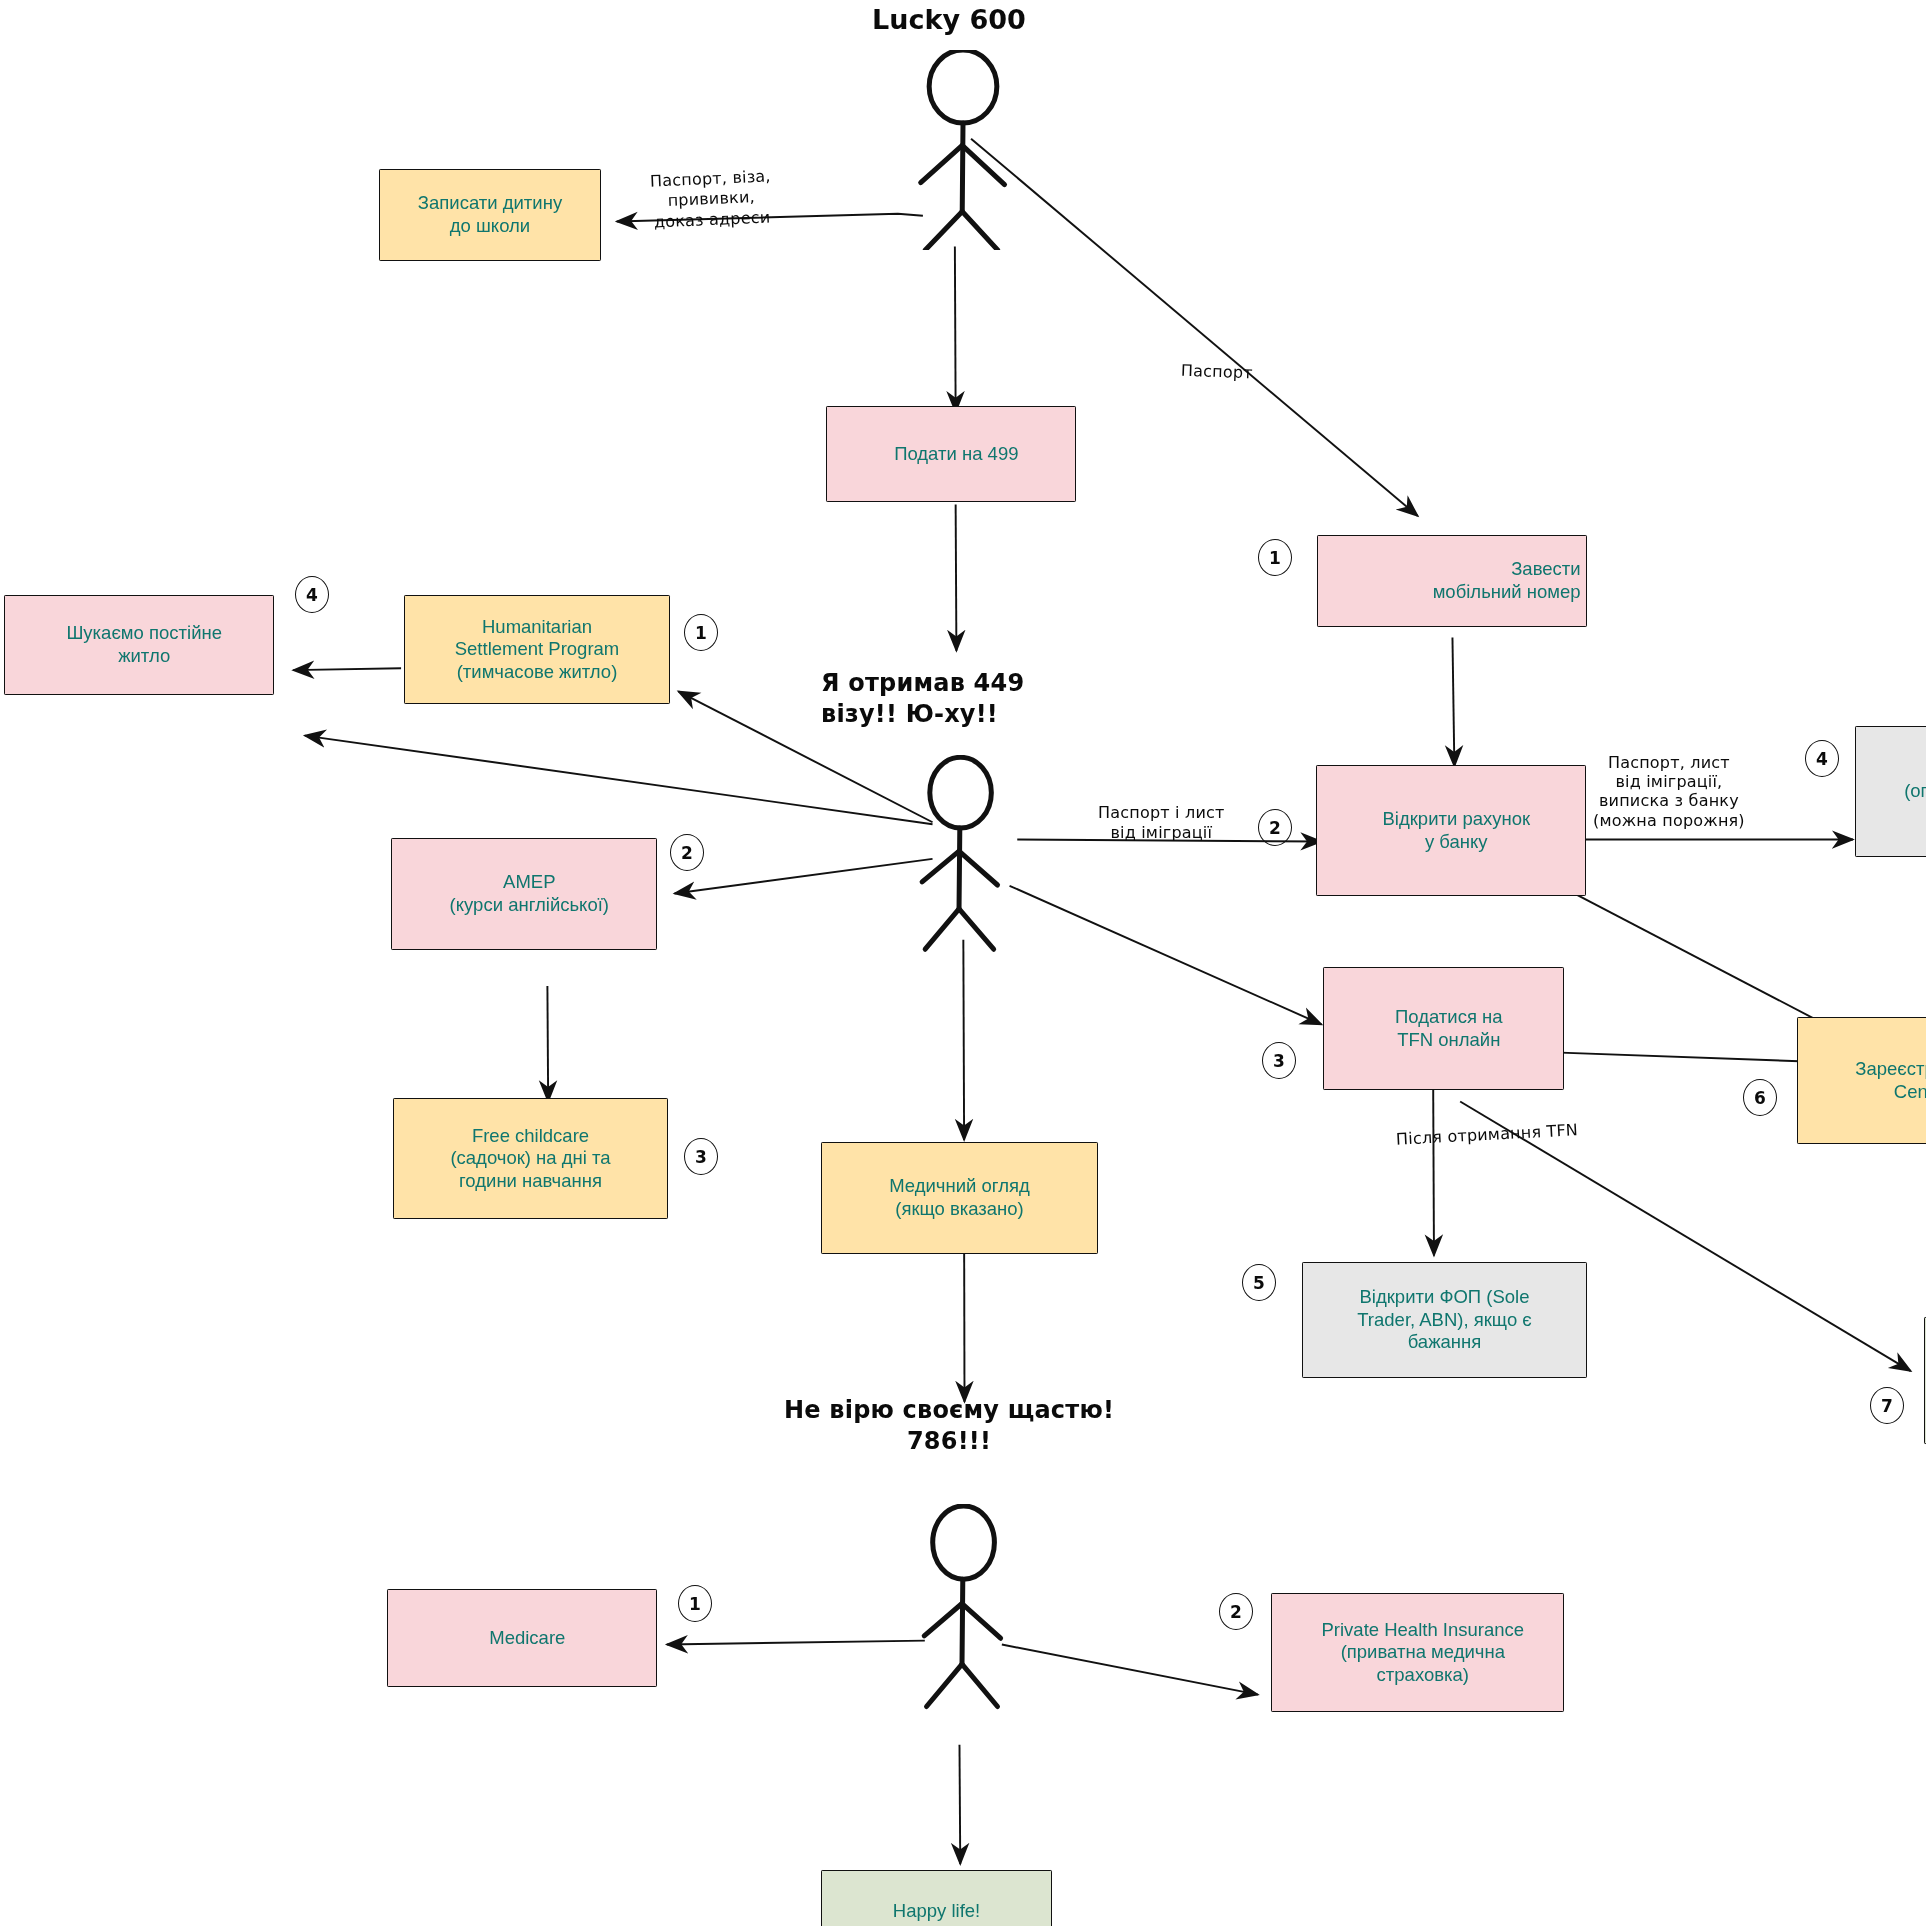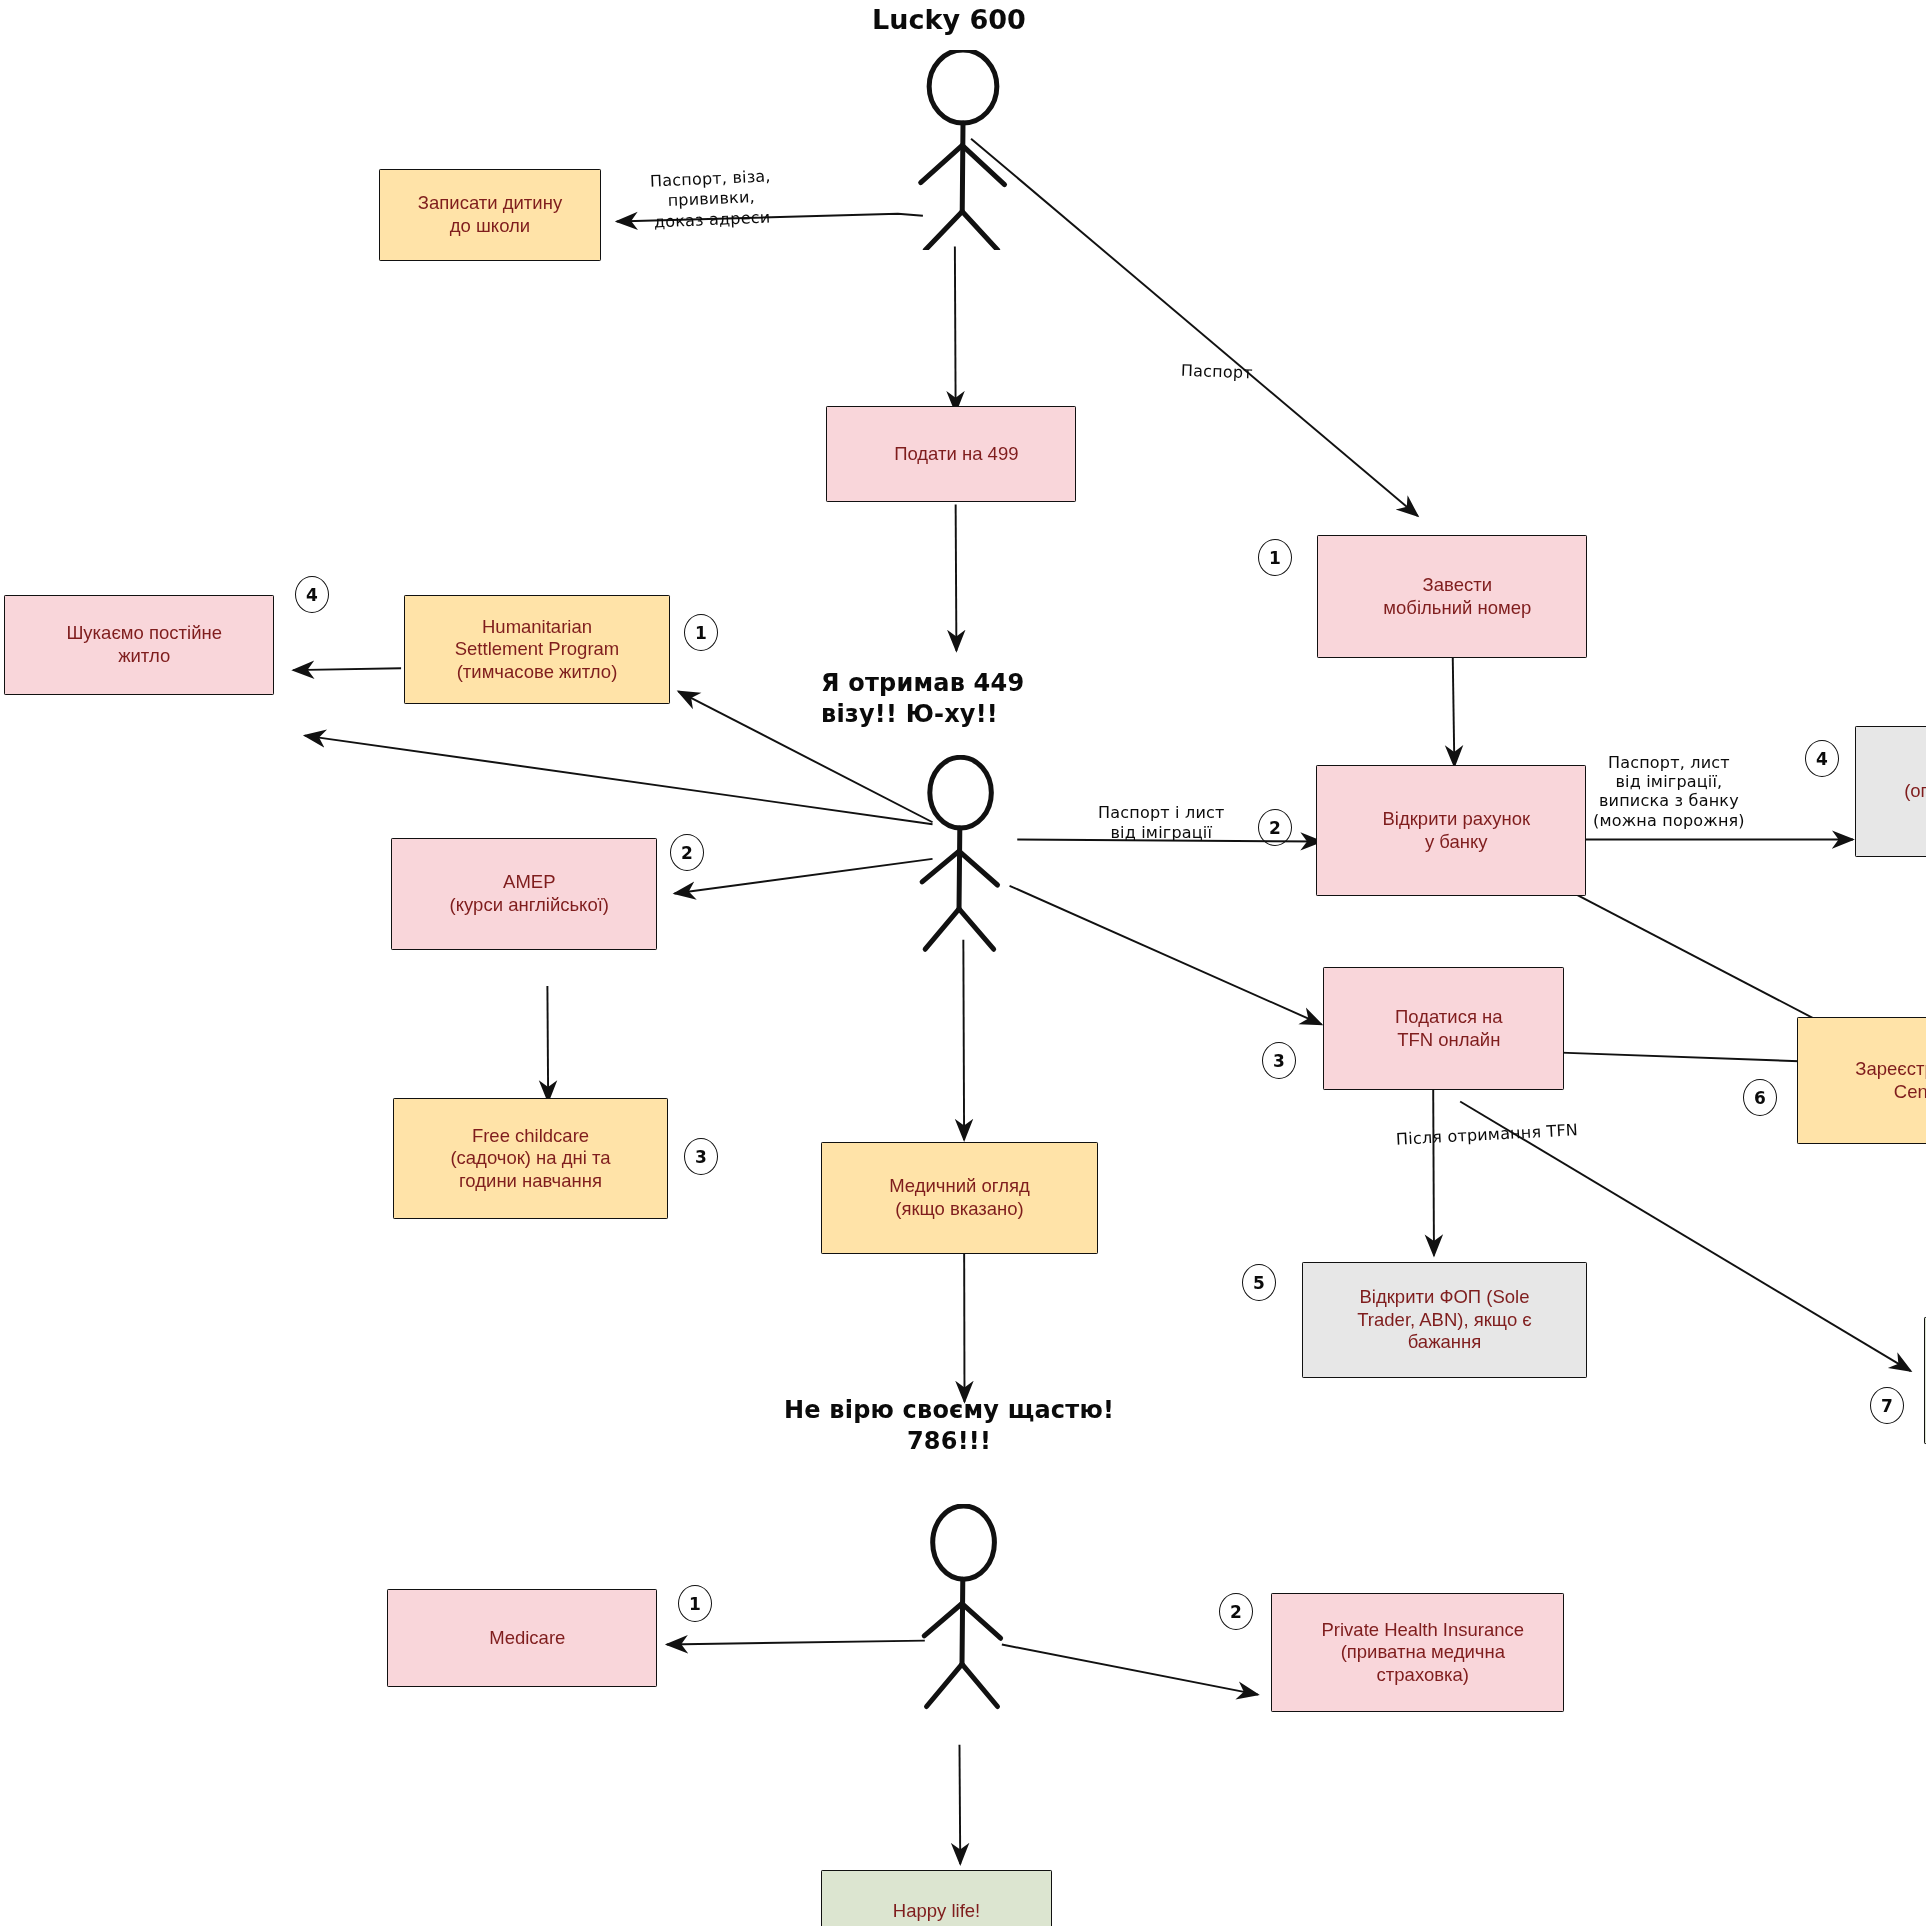--- a/index.html
+++ b/index.html
@@ -28,21 +28,21 @@
     position: absolute;
     box-sizing: border-box;
     display: flex;
     align-items: center;
     justify-content: center;
     text-align: center;
     border: 1.9px solid #111111;
     font-family: "Liberation Sans", sans-serif;
     font-size: 18.5px;
     line-height: 1.22;
-    color: #7f1d1d;
+    color: #0f766e;
     padding: 2.3px 5.4px;
     border-radius: 1.2px;
   }
   .node .lbl { display: block; width: 100%; }
   .fill-pink   { background: #f9d6da; padding-left: 16px; }
   .fill-yellow { background: #ffe3a8; }
   .fill-grey   { background: #e7e7e7; }
   .fill-green  { background: #dce5d0; }
 
   .hand {
@@ -213,21 +213,21 @@
 
   <div class="node fill-yellow" style="left:379px; top:169px; width:222px; height:92px;">
     <span class="lbl" style="white-space:pre-line;">Записати дитину
 до школи</span>
   </div>
 
   <div class="node fill-pink" style="left:826px; top:406px; width:250px; height:96px;">
     <span class="lbl" style="white-space:pre-line;">Подати на 499</span>
   </div>
 
-  <div class="node fill-pink" style="left:1317px; top:535px; width:270px; height:123px;">
+  <div class="node fill-pink" style="left:1317px; top:535px; width:270px; height:92px;text-align:right;">
     <span class="lbl" style="white-space:pre-line;">Завести
 мобільний номер</span>
   </div>
   <div class="badge" style="left:1258px; top:539px;">1</div>
 
   <div class="node fill-yellow" style="left:404px; top:595px; width:266px; height:109px;">
     <span class="lbl" style="white-space:pre-line;">Humanitarian
 Settlement Program
 (тимчасове житло)</span>
   </div>

